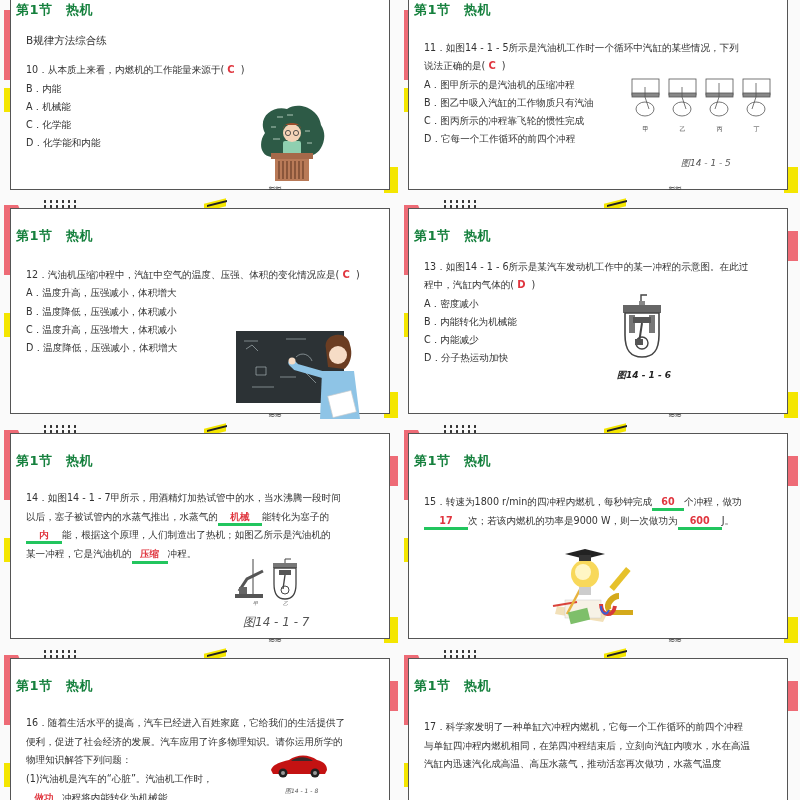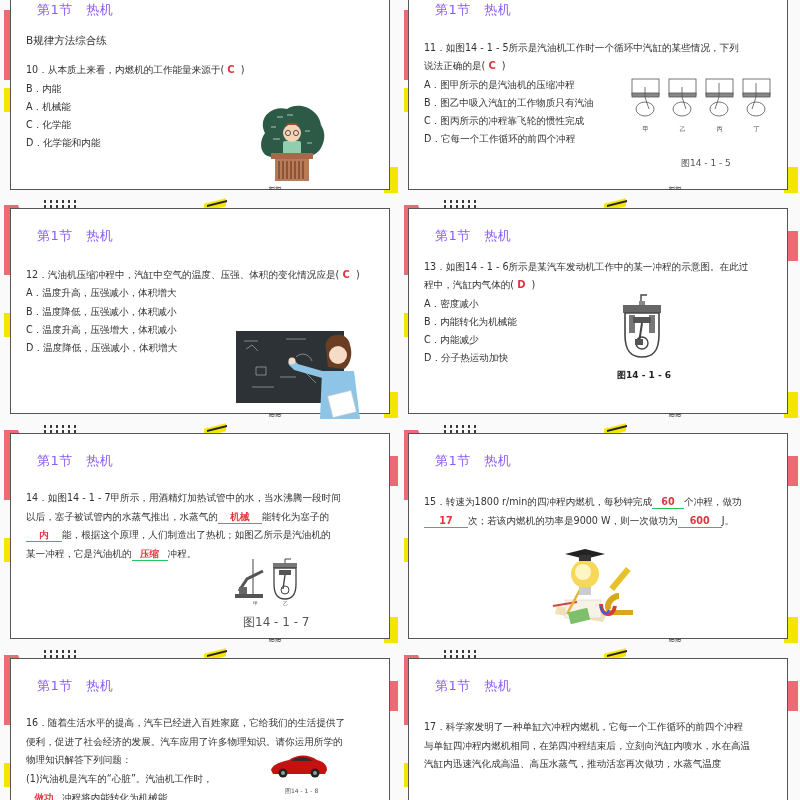--- a/index.html
+++ b/index.html
@@ -9,26 +9,26 @@
   .deco-pink-l { position: absolute; left: 4px; top: 10px; width: 20px; height: 70px; background: #ee6b76; clip-path: polygon(0 0, 70% 0, 100% 20%, 100% 100%, 0 100%); }
   .deco-pink-r { position: absolute; right: 2px; top: 36px; width: 14px; height: 30px; background: #ee6b76; }
   .deco-yellow-l { position: absolute; left: 4px; top: 118px; width: 8px; height: 24px; background: #f4e600; }
   .deco-yellow-r { position: absolute; right: 2px; bottom: 2px; width: 14px; height: 26px; background: #f4e600; }
   .deco-dots { position: absolute; left: 42px; top: 4px; width: 34px; height: 10px;
     background-image: radial-gradient(circle, #333 1.1px, transparent 1.4px); background-size: 6px 5px; }
   .deco-slash { position: absolute; left: 204px; top: 6px; width: 22px; height: 8px; background: #f4e600; transform: skewY(-14deg); }
   .deco-slash::after { content: ""; position: absolute; left: 3px; top: 2px; width: 20px; height: 2px; background: #222; }
   .deco-wave { position: absolute; left: 268px; bottom: 2px; width: 22px; height: 6px; color:#333; font-size: 9px; line-height: 6px; letter-spacing:-1px; }
   .card { position: absolute; left: 10px; top: 13px; width: 380px; height: 206px; background: #fff; border: 1.5px solid #555; }
-  .card .title { position: absolute; left: 26px; top: 18px; font-size: 13px; font-weight: normal; color: #8b5cf6; letter-spacing: 0.5px; white-space: pre; }
+  .card .title { position: absolute; left: 5px; top: 18px; font-size: 13px; font-weight: bold; color: #15803d; letter-spacing: 0.5px; white-space: pre; }
   .body { position: absolute; left: 15px; top: 52px; right: 12px; font-size: 9.6px; line-height: 18.3px; color: #333; }
   .body p { margin: 0; white-space: nowrap; }
   .ans { color: #e0363f; font-weight: bold; font-size: 10px; }
-  .blank { display: inline-block; border-bottom: 1px solid #22c55e; text-align: center; line-height: 13px; color: #e0363f; font-weight: bold; }
-  .fig-cap { position: absolute; font-size: 8px; color: #555; }
+  .blank { display: inline-block; border-bottom: 3px solid #22c55e; text-align: center; line-height: 13px; color: #e0363f; font-weight: bold; }
+  .fig-cap { position: absolute; font-size: 8px; color: #555; font-style: italic; }
   .fig-cap.bold { font-weight: bold; color:#222; font-size: 9px; }
 </style>
 </head>
 <body>
 
 <div class="slide" style="left:0; top:-30px;">
   <div class="deco-pink-l" style="top:40px;"></div>
   <div class="deco-yellow-l" style="top:118px;"></div>
   <div class="deco-yellow-r"></div>
   <div class="card" style="top:0; height:220px;">
@@ -195,21 +195,21 @@
   <div class="deco-dots"></div>
   <div class="deco-slash"></div>
   <div class="deco-pink-r"></div>
   <div class="deco-yellow-r"></div>
   <div class="card">
     <div class="title">第1节　热机</div>
     <div class="body" style="top:55px; line-height:18.6px;">
       <p>14．如图14 - 1 - 7甲所示，用酒精灯加热试管中的水，当水沸腾一段时间</p>
       <p><span>以后，塞子被试管内的水蒸气推出，水蒸气的</span><span class="blank" style="width:44px;">机械</span><span>能转化为塞子的</span></p>
       <p><span class="blank" style="width:36px;">内</span><span>能，根据这个原理，人们制造出了热机；如图乙所示是汽油机的</span></p>
-      <p><span>某一冲程，它是汽油机的</span><span class="blank" style="width:36px;">压缩</span><span>冲程。</span></p>
+      <p><span>某一冲程，它是汽油机的</span><span class="blank" style="width:36px;font-family:Liberation Mono, monospace;">压缩</span><span>冲程。</span></p>
     </div>
 
     <svg style="position:absolute; left:222px; top:123px;" width="70" height="46" viewBox="0 0 70 46">
       <line x1="20" y1="2" x2="20" y2="38" stroke="#444" stroke-width="1"></line>
       <rect x="2" y="37" width="28" height="4" fill="#555"></rect>
       <path d="M6 34 L14 22 L30 14" stroke="#555" stroke-width="3" fill="none"></path>
       <rect x="6" y="30" width="8" height="7" fill="#666"></rect>
       <path d="M52 2 v4 M52 2 h6" stroke="#444" stroke-width="1" fill="none"></path>
       <rect x="40" y="6" width="24" height="5" fill="#777"></rect>
       <path d="M41 11 h22 v16 C63 38 58 42 52 42 C46 42 41 38 41 27 Z" fill="#fff" stroke="#444" stroke-width="1.3"></path>

